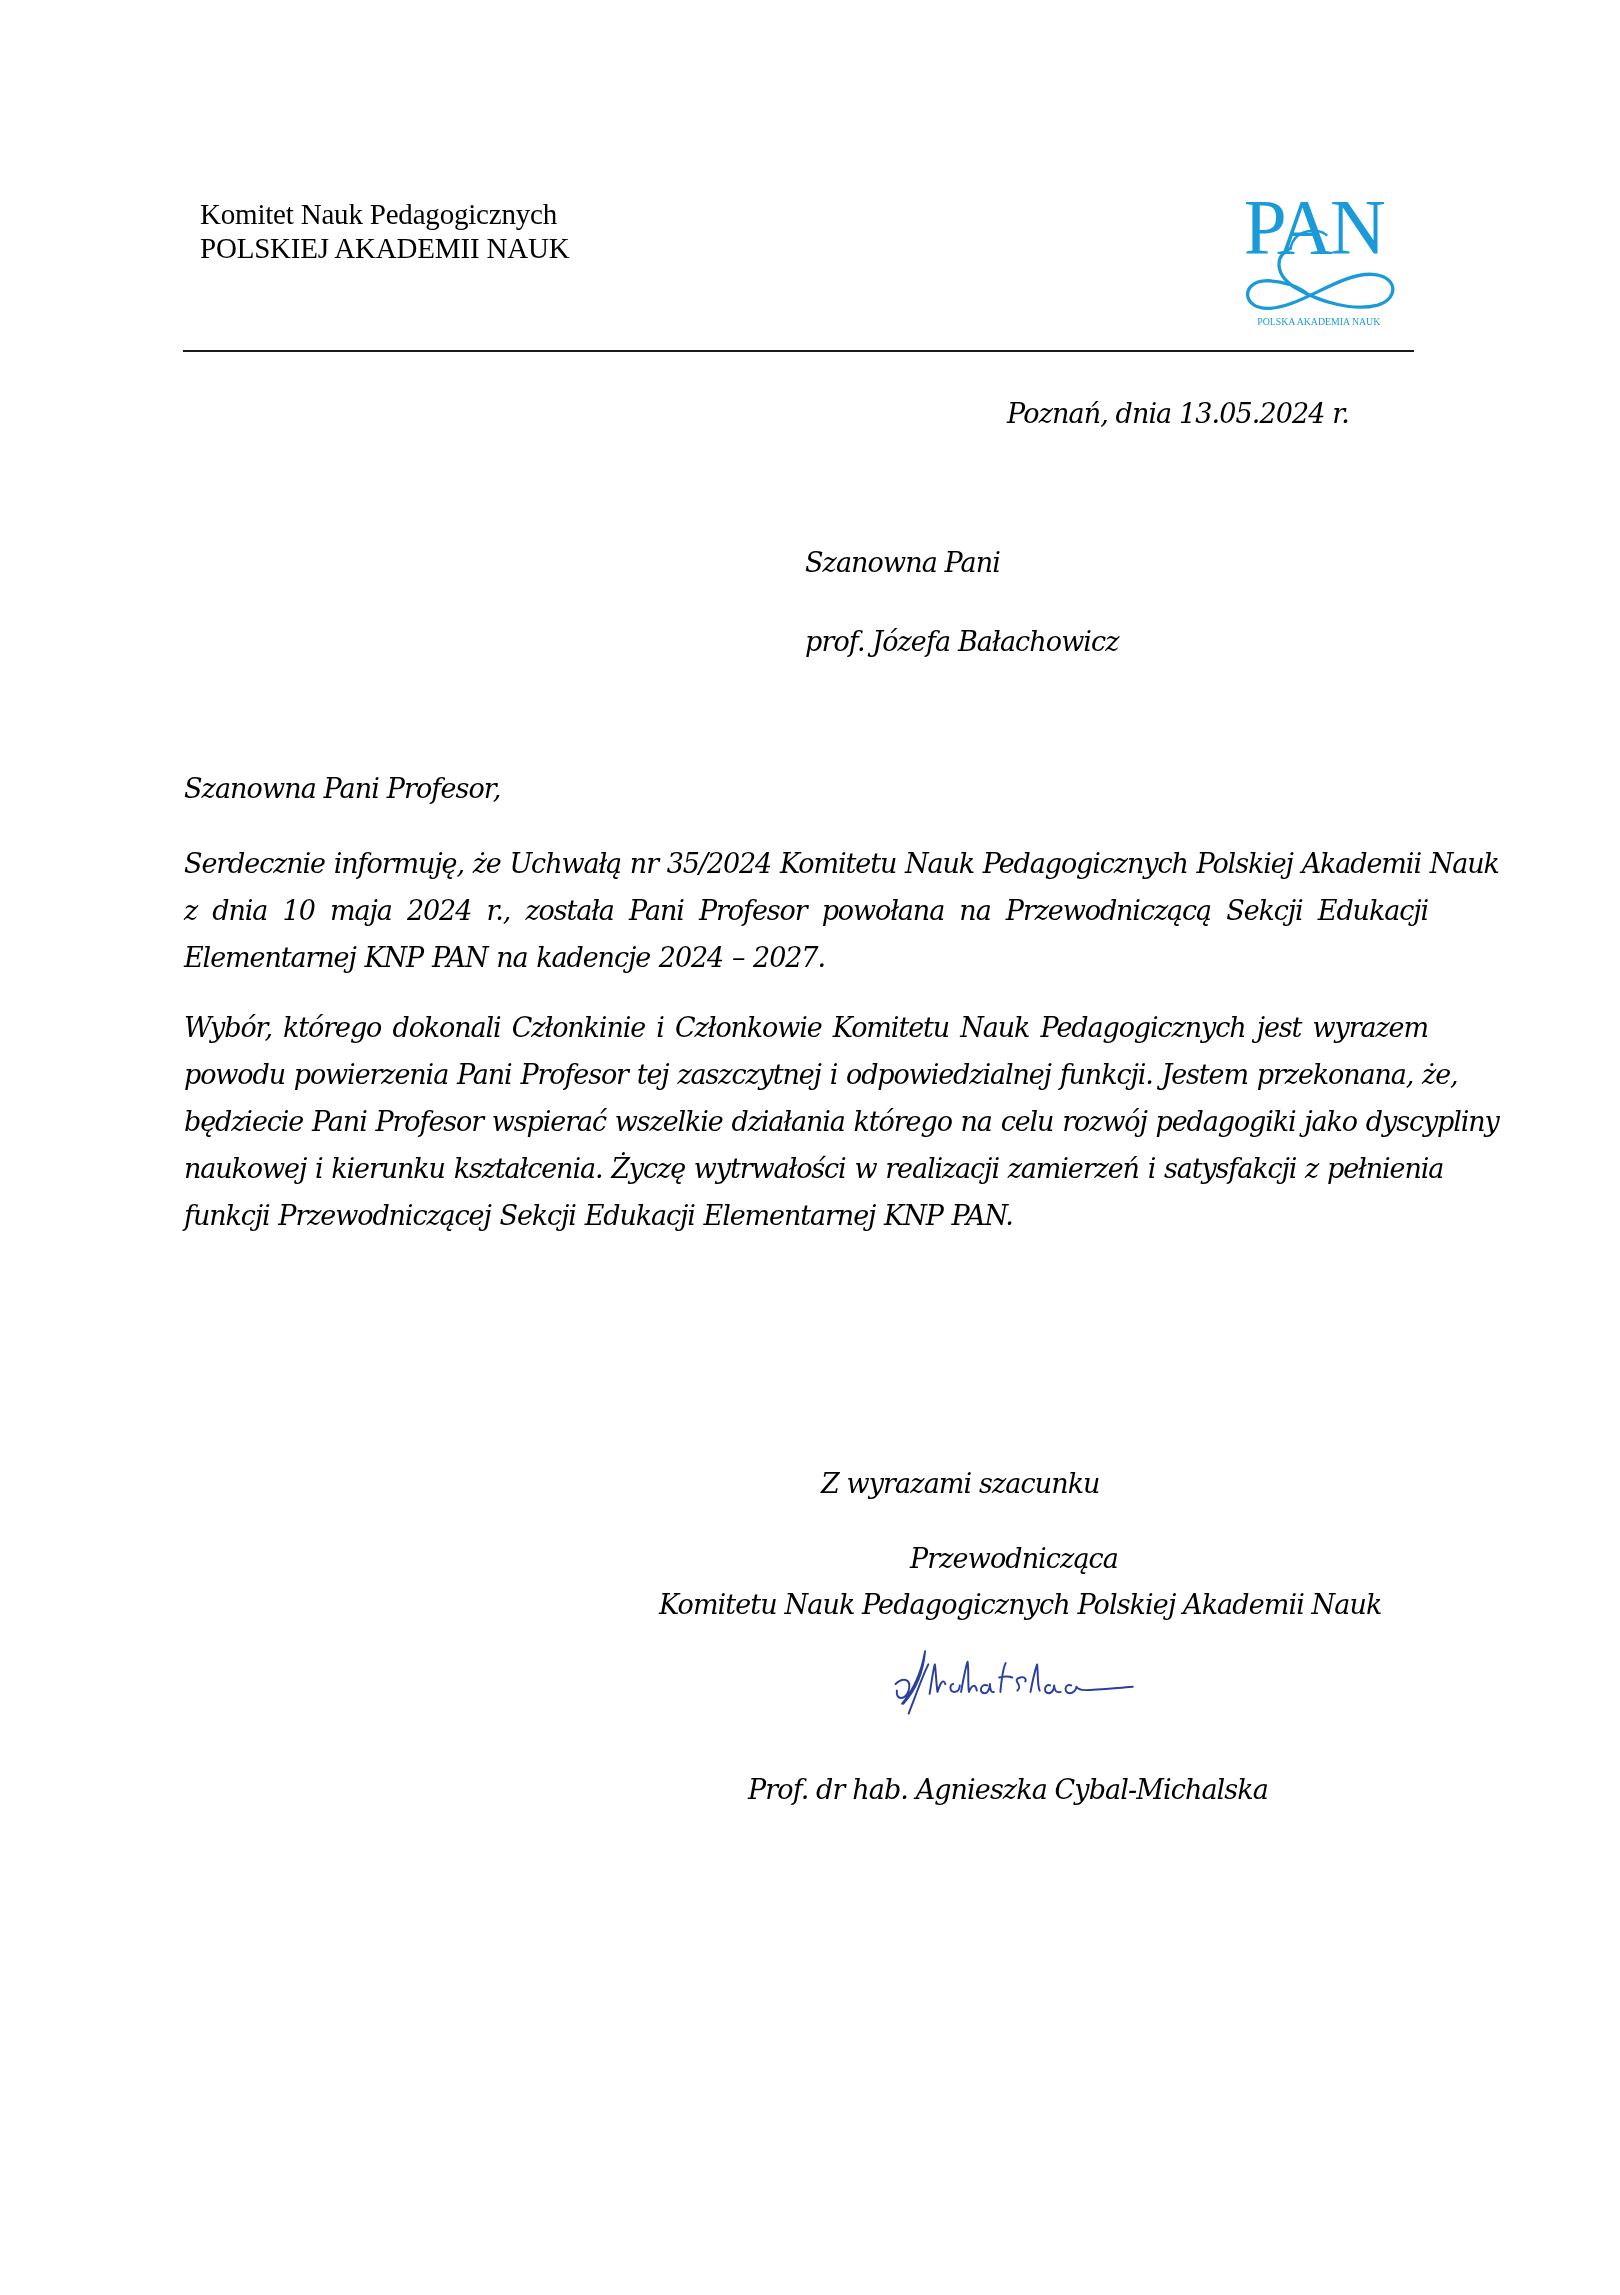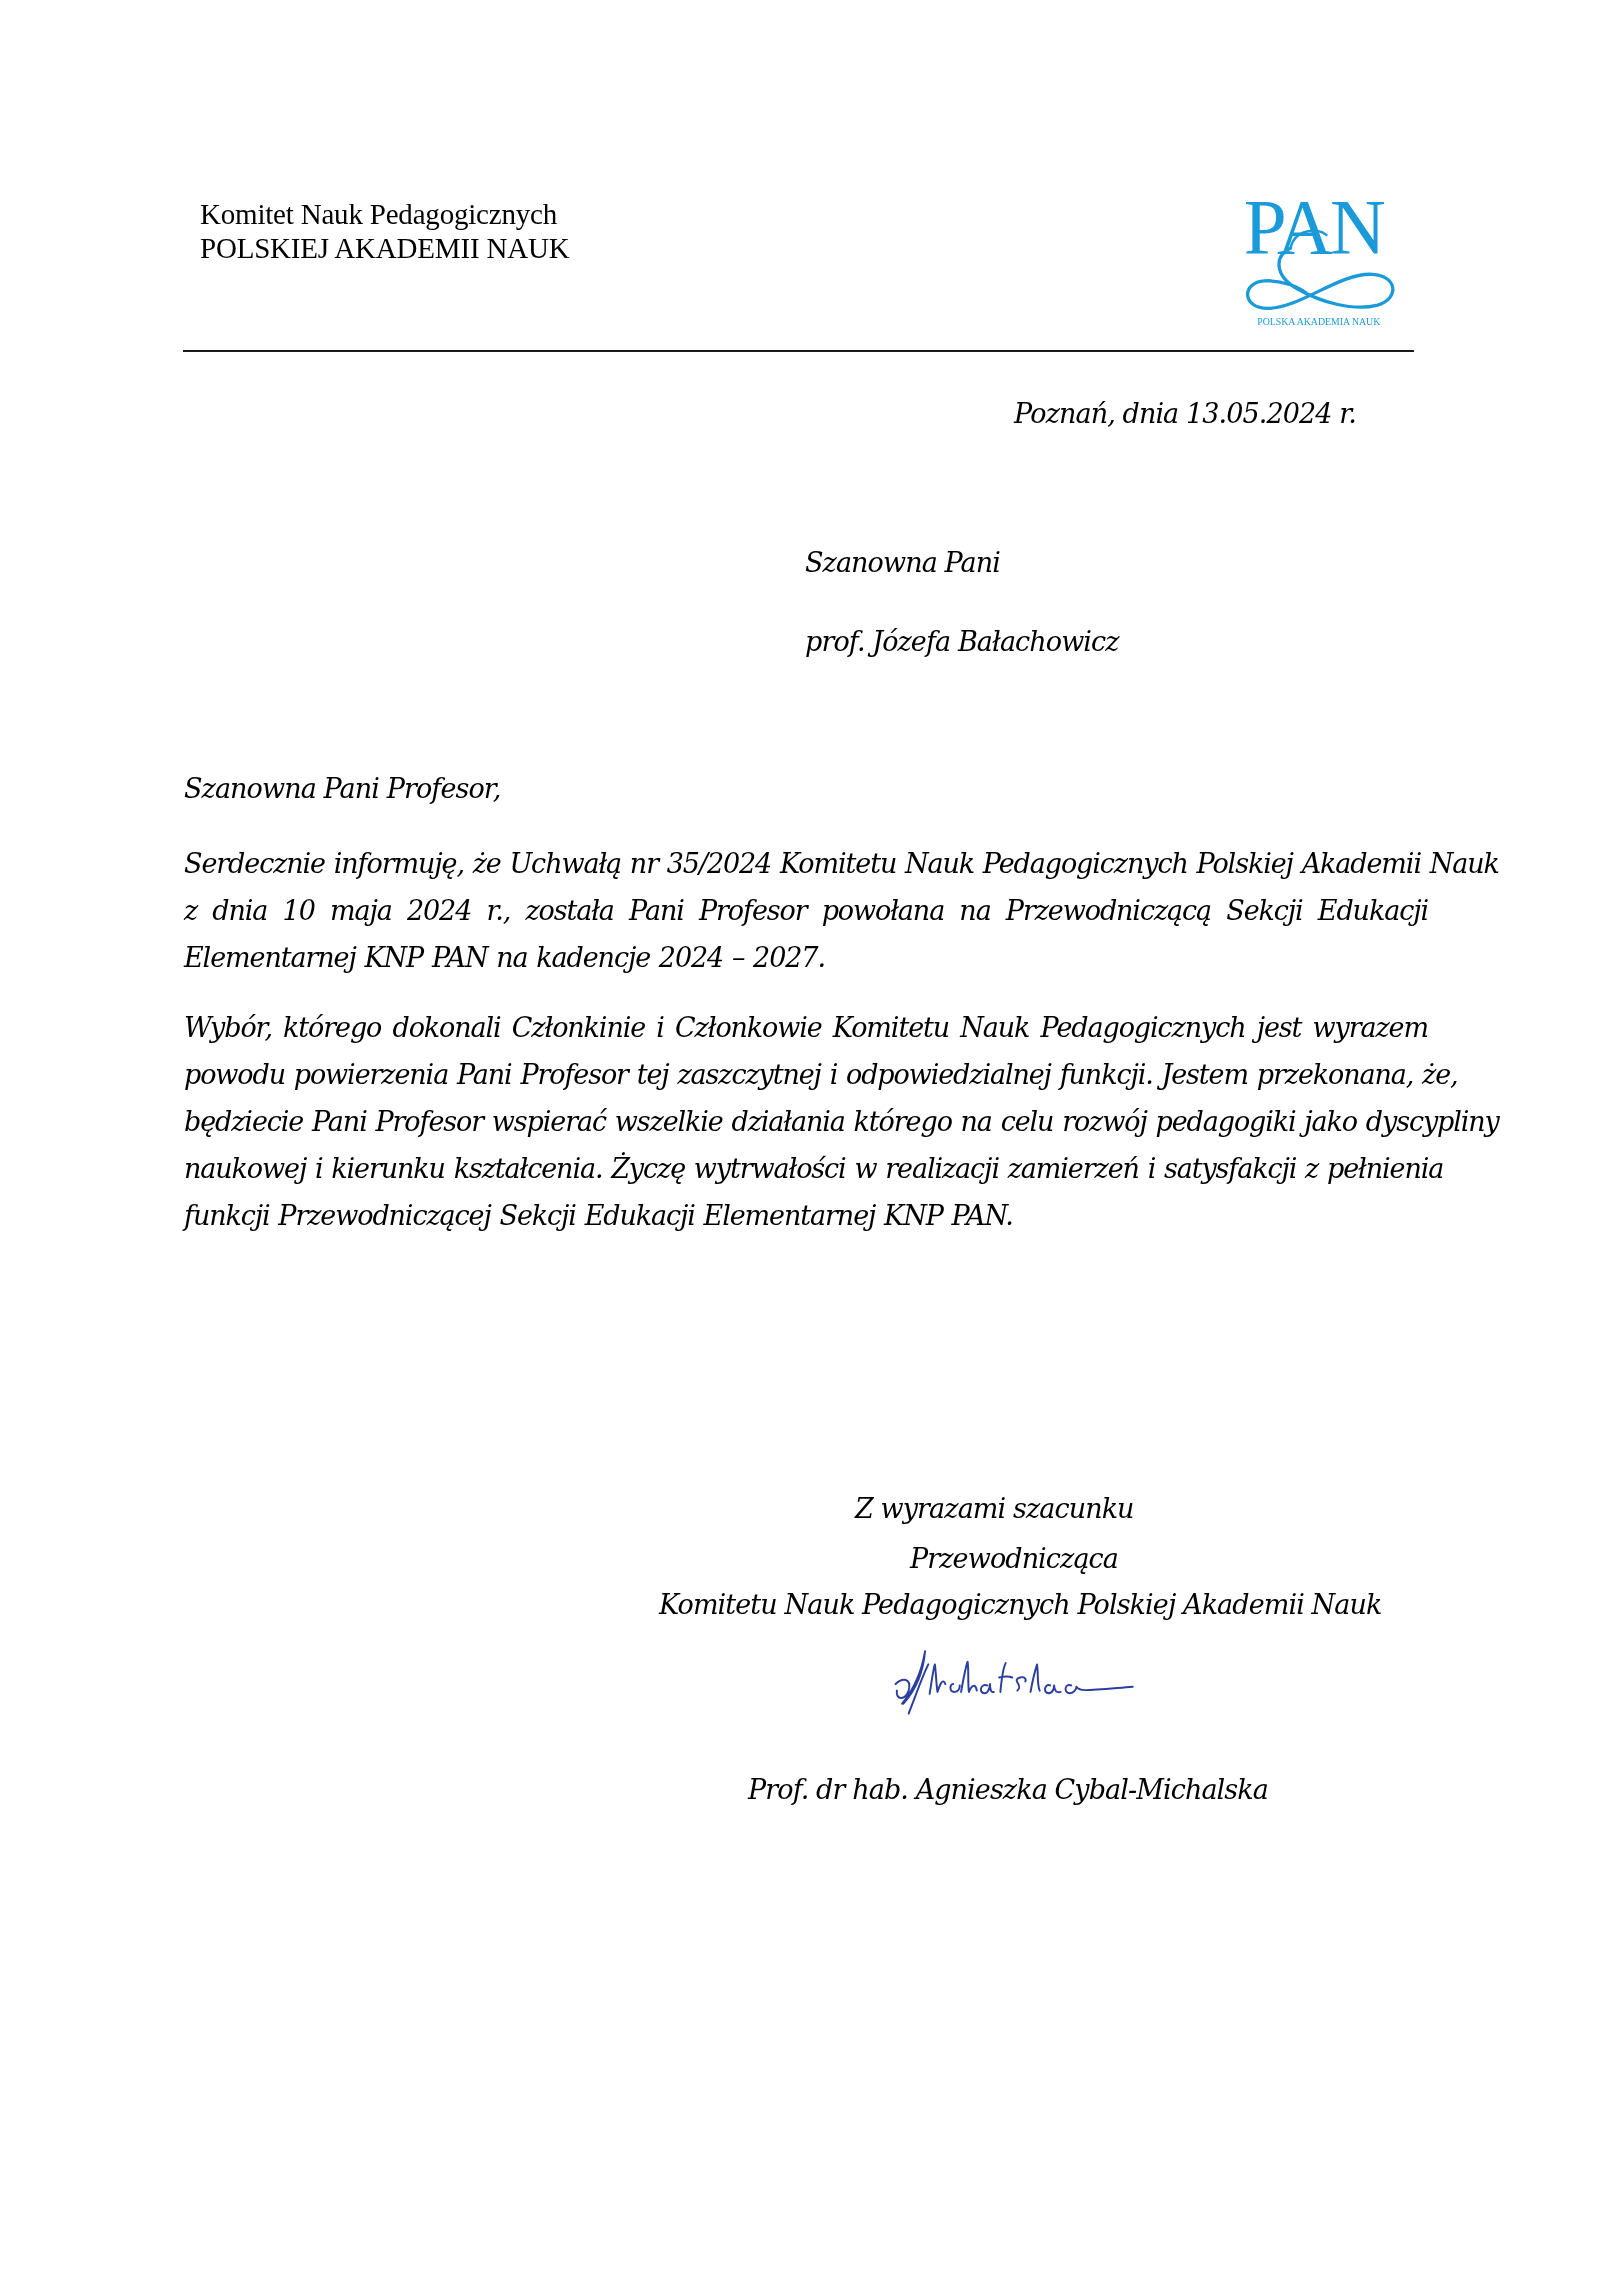--- a/index.html
+++ b/index.html
@@ -13,21 +13,20 @@
       position: relative;
       overflow: hidden;
       color: #000000;
     }
     .page {
       position: absolute;
       left: 0; top: 0;
       width: 1541px;
       height: 2295px;
       background: #ffffff;
-      padding-left: 7px;
     }
     
     .lh {
       position: absolute;
       left: 200px;
       top: 197px;
       font-family: "Liberation Serif", serif;
       font-size: 29px;
       line-height: 34px;
       color: #000;
@@ -86,21 +85,21 @@
     .para .ln {
       display: block;
       text-align: justify;
       text-align-last: justify;
       white-space: nowrap;
     }
     .para .ln.last { text-align-last: left; }
     .p1 { top: 840px; }
     .p2 { top: 1004px; }
 
-    .closing { position: absolute; left: 855px; top: 1468px; margin-top: 25px; }
+    .closing { position: absolute; left: 821px; top: 1468px; }
     .title1  { position: absolute; left: 910px; top: 1543px; }
     .title2  { position: absolute; left: 651px;  top: 1589px; margin-left: 8px; }
     .closing, .title1, .title2, .signame, .date, .addr1, .addr2, .salut {
       letter-spacing: -0.9px;
     }
     .signature {
       position: absolute;
       left: 889px;
       top: 1638px;
       width: 249px;

